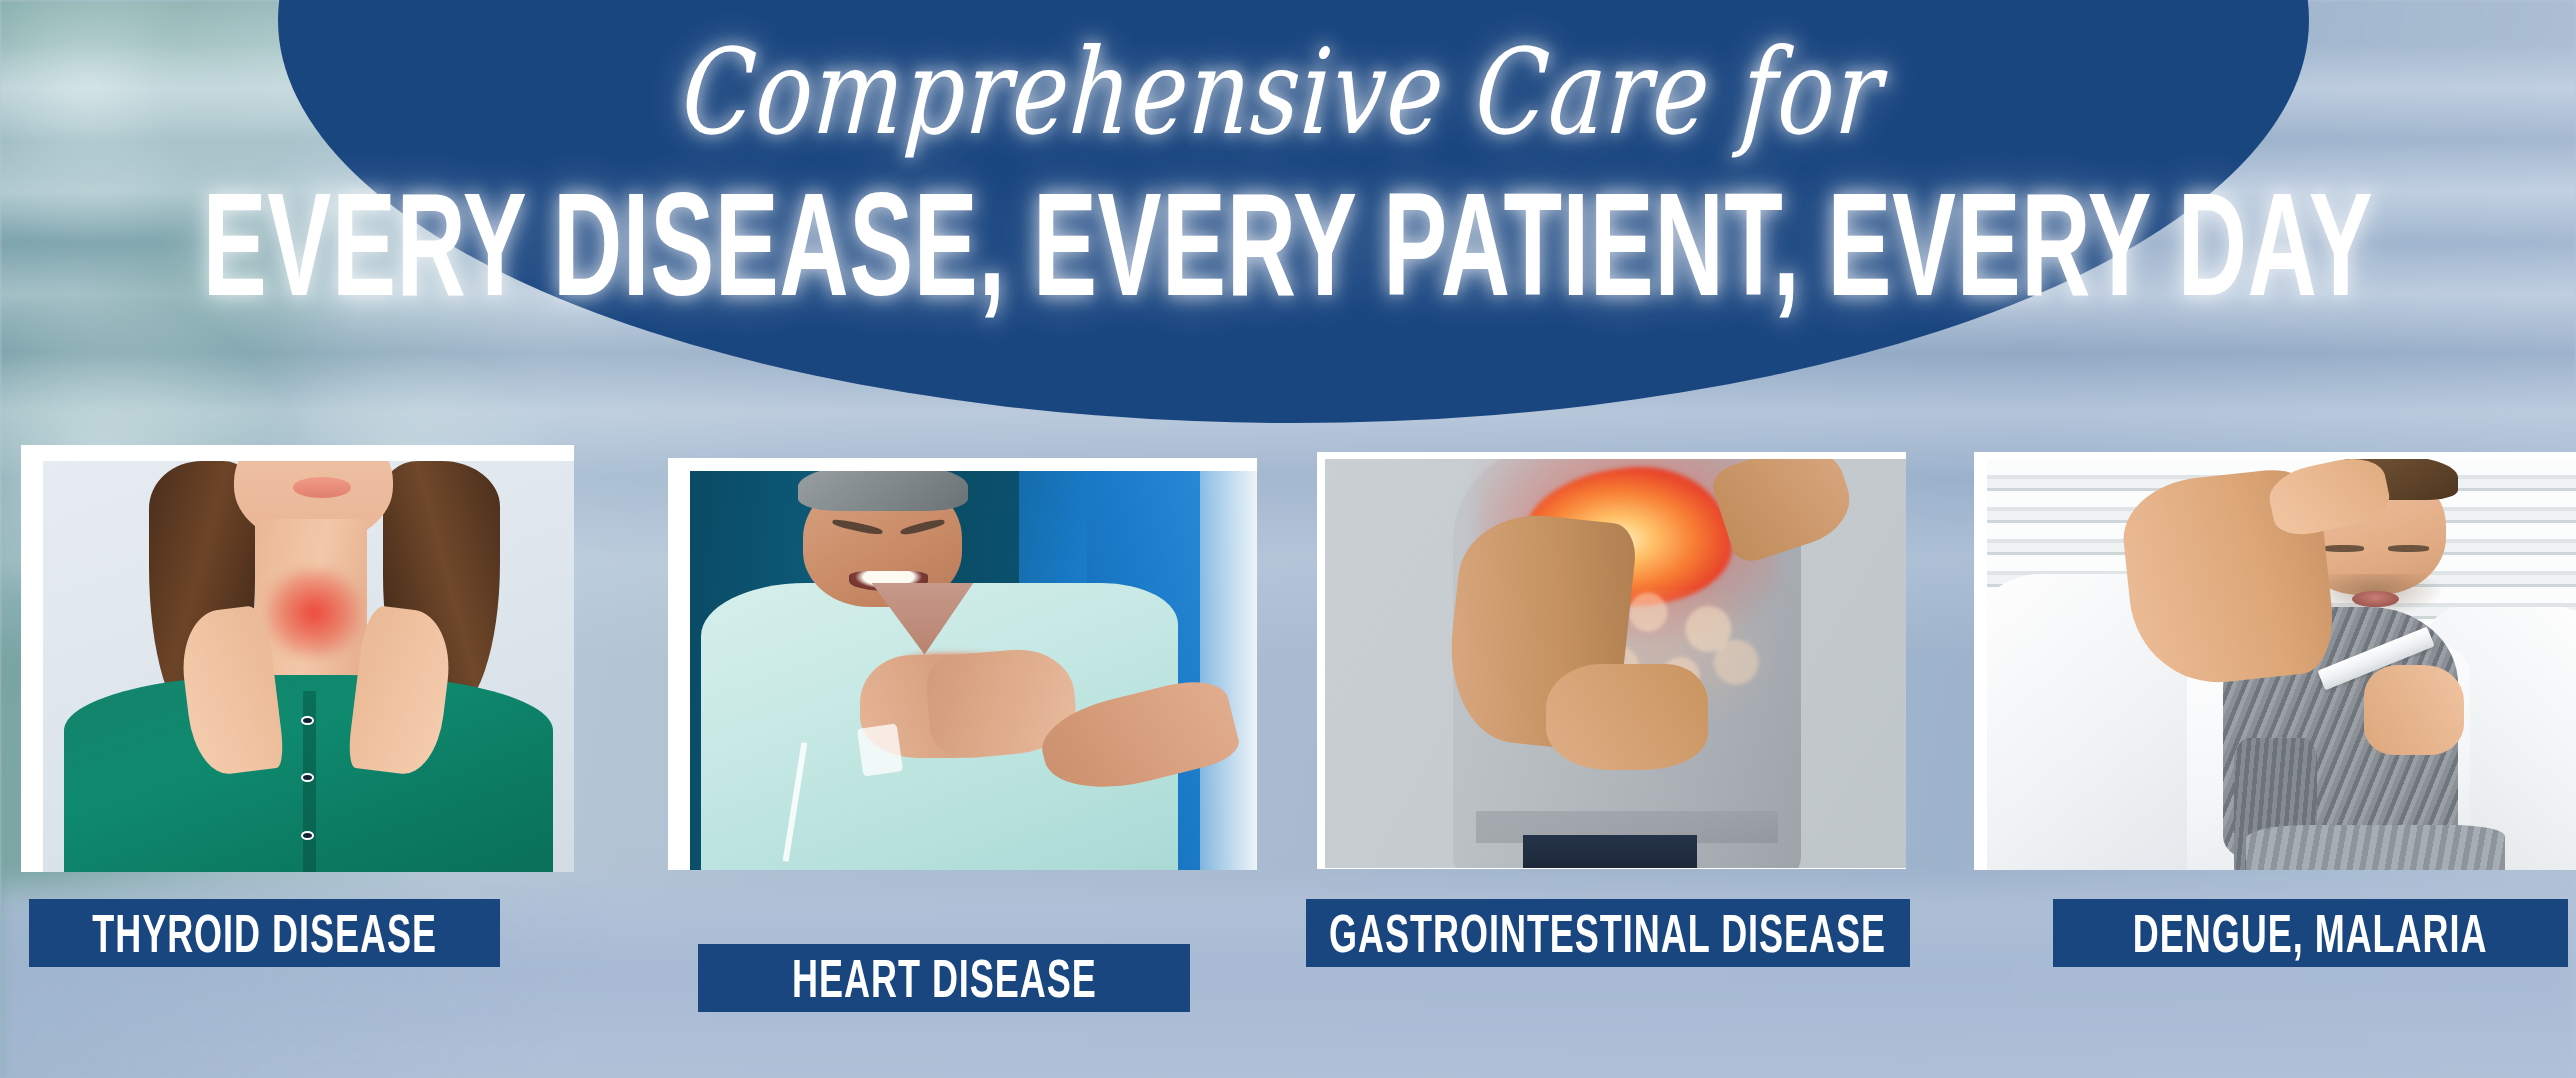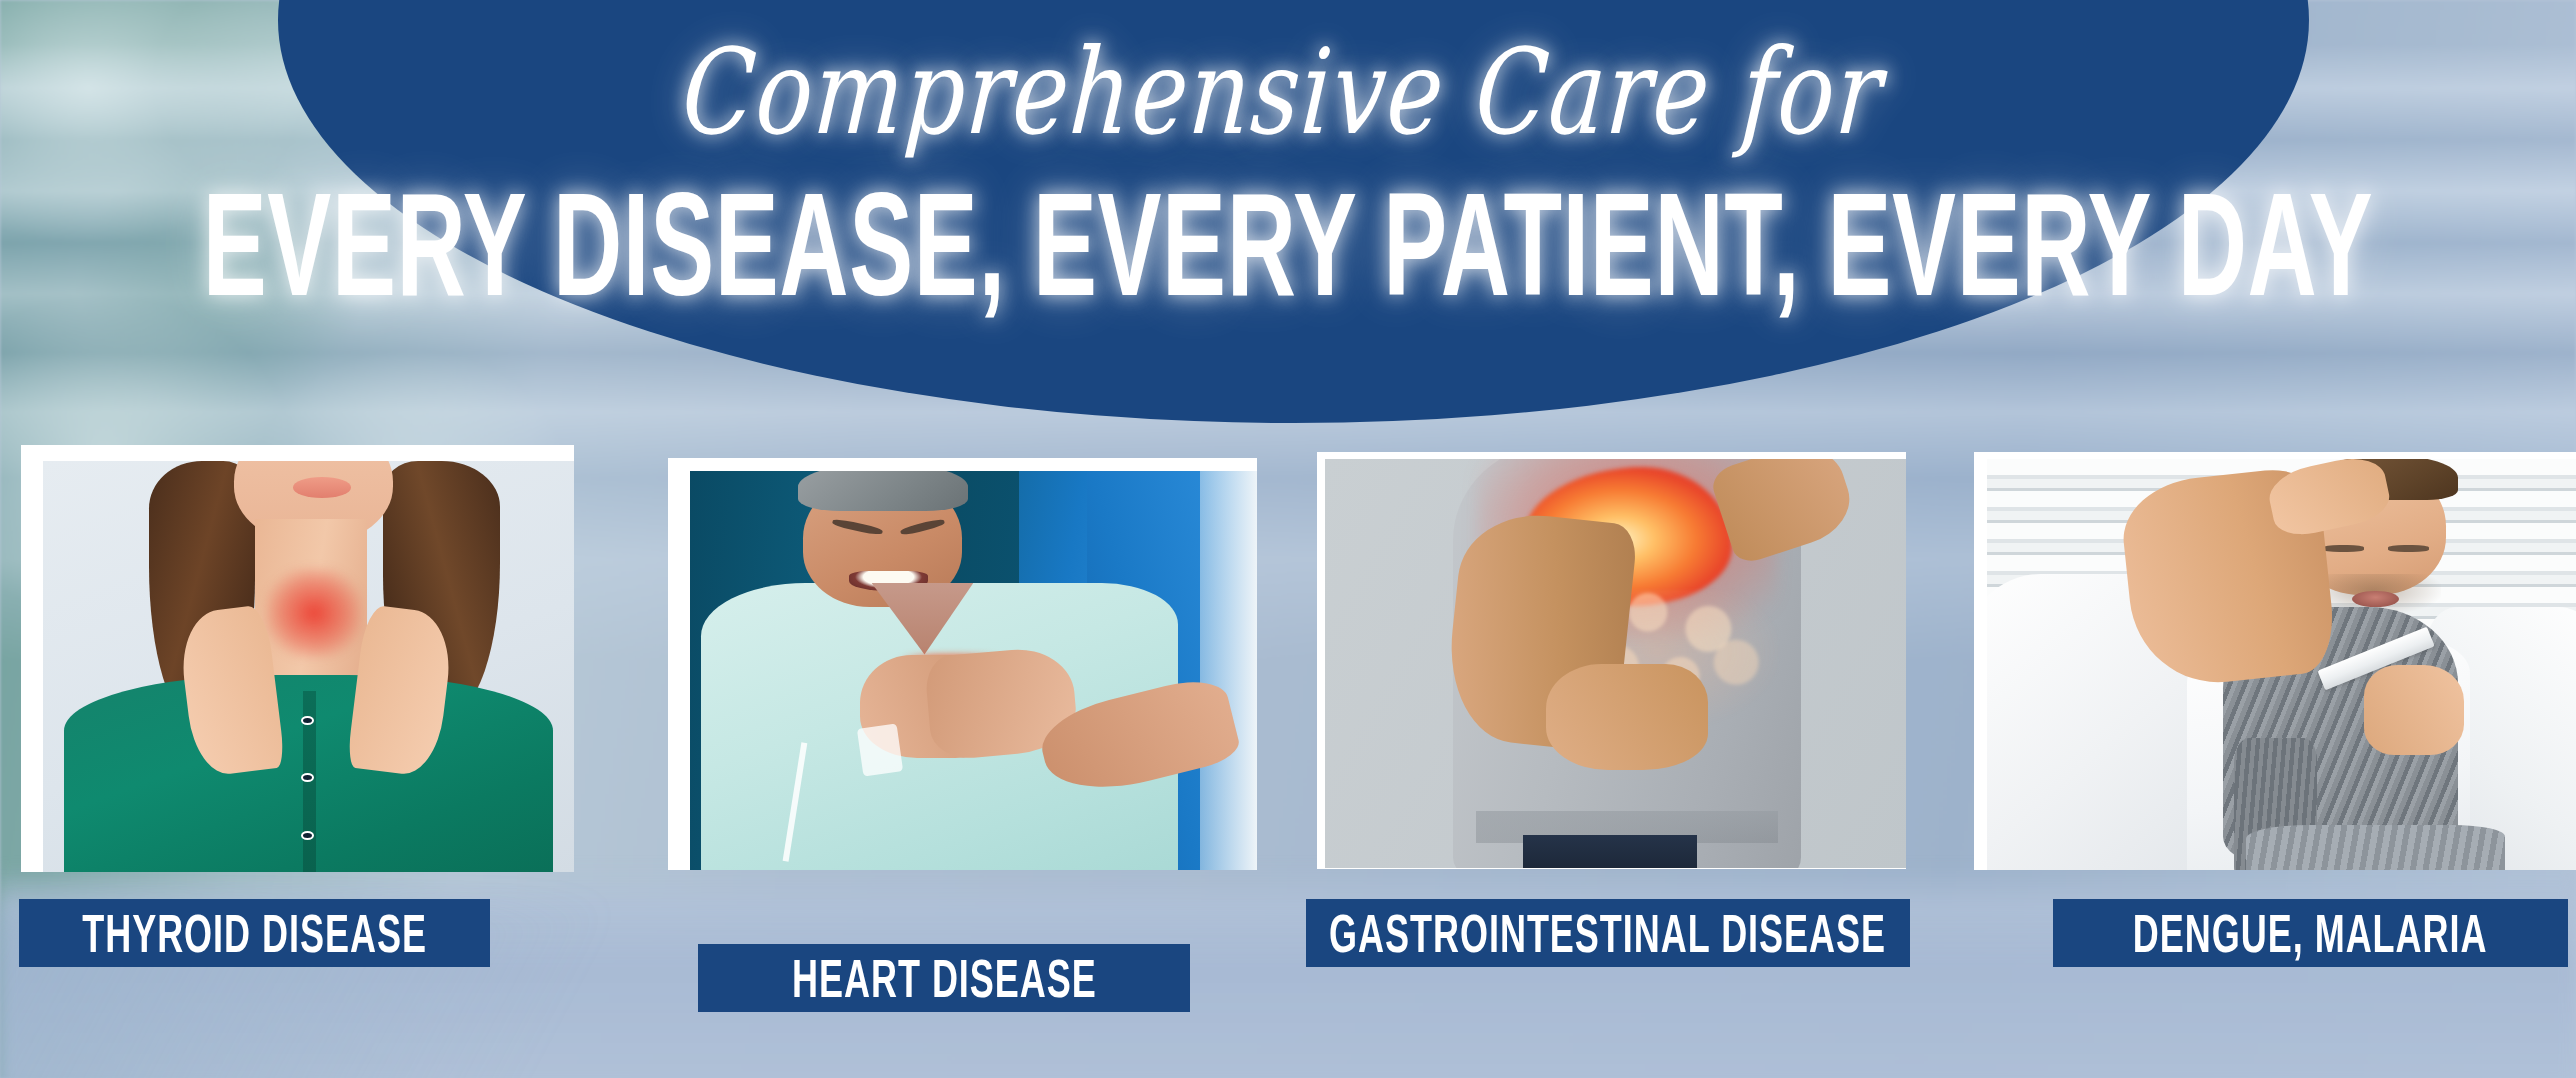--- a/index.html
+++ b/index.html
@@ -354,21 +354,21 @@
             <div class="thy-red"></div>
           <div class="thy-shirt"></div>
             <div class="thy-placket"></div>
           <div class="thy-btn" style="top:62%;"></div>
           <div class="thy-btn" style="top:76%;"></div>
           <div class="thy-btn" style="top:90%;"></div>
           <div class="thy-hand-l"></div>
             <div class="thy-hand-r"></div>
         </div>
       </div>
-      <div class="caption" style="left:19px;top:899px;width:471px;height:68px;">
+      <div class="caption" style="left:29px;top:899px;width:471px;height:68px;">
         <span>THYROID DISEASE</span>
       </div>
     </div>
 
     <div class="card">
       <div class="frame" style="left:668px;top:458px;width:589px;height:412px;"></div>
       <div class="photo" style="left:690px;top:471px;width:567px;height:399px;">
         <div class="ph">
           <div class="hrt-bg"></div>
           <div class="hrt-drape"></div>

